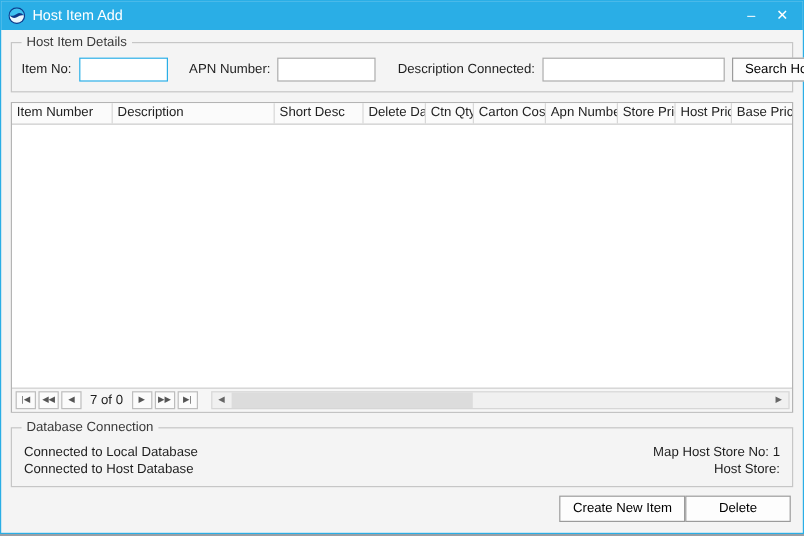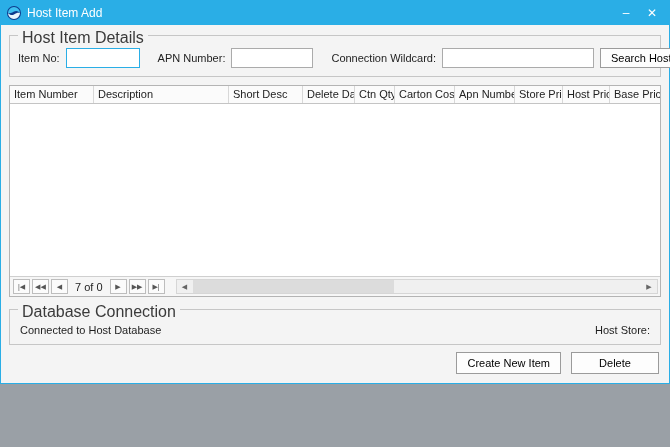--- a/index.html
+++ b/index.html
@@ -1,20 +1,20 @@
 <!DOCTYPE html>
 <html><head>
 <meta charset="utf-8">
 <style>
   * { box-sizing: border-box; }
   html,body { margin:0; padding:0; background:#9aa0a6; }
   body { font-family:"Liberation Sans", sans-serif; font-size:11px; color:#1e1e1e; }
 
   .window {
-    width:670px; height:384px;
+    width:670px; height:445px;
     background:#f4f4f4;
     border:1px solid #2aaee6;
     display:flex; flex-direction:column;
     position:relative;
   }
 
   
   .titlebar {
     height:24px; flex:0 0 24px;
     background:#2aaee6;
@@ -32,21 +32,21 @@
   
   .groupbox {
     position:relative;
     border:1px solid #c6c6c6;
     margin:10px 8px 6px 8px;
     padding:12px 8px 8px 8px;
   }
   .groupbox > .legend {
     position:absolute; top:-7px; left:8px;
     background:#f4f4f4; padding:0 4px;
-    font-size:16px; color:#3a3a3a;
+    font-size:11px; color:#3a3a3a;
   }
 
   
   .details-row { display:flex; align-items:center; gap:6px; }
   .fld-label { white-space:nowrap; }
   .txt {
     height:20px; border:1px solid #ababab; background:#ffffff;
     font-family:"Liberation Sans", sans-serif; font-size:11px; padding:0 4px;
   }
   .txt.focused { border:1px solid #2aaee6; }
@@ -93,21 +93,21 @@
   .hs-thumb { position:absolute; left:0; top:0; bottom:0; width:45%; background:#dcdcdc; }
 
   
   .db-row { display:flex; justify-content:space-between; align-items:center; margin:2px 2px; }
   .db-left { text-align:left; }
   .db-right { text-align:right; }
 
   
   .footer {
     flex:0 0 32px; display:flex; justify-content:flex-end; align-items:center;
-    gap:10px; padding:0 10px 8px 10px;
+    padding:0 10px 8px 10px;
   }
   .footer .btn { min-width:88px; padding:4px 10px; text-align:center; }
 </style>
 </head>
 <body>
 
 <div class="window">
 
   <div class="titlebar">
     <svg class="app-icon" viewBox="0 0 14 14">
@@ -120,21 +120,21 @@
     <div class="win-btn">✕</div>
   </div>
 
   <div class="groupbox" style="flex:0 0 auto;">
     <span class="legend">Host Item Details</span>
     <div class="details-row">
       <span class="fld-label">Item No:</span>
       <input class="txt focused" style="width: 74px;" value="">
       <span class="fld-label" style="margin-left:12px;">APN Number:</span>
       <input class="txt" style="width: 82px;" value="">
-      <span class="fld-label" style="margin-left:12px;">Connection Wildcard:</span>
+      <span class="fld-label" style="margin-left:12px;">Description Connected:</span>
       <input class="txt" style="width: 160px; flex: 1 1 0%; max-width: 165px;" value="">
       <button class="btn" style="margin-left:auto;">Search Host Database</button>
     </div>
   </div>
 
   <div class="grid">
     <div class="grid-header">
       <div class="gh-cell c0">Item Number</div>
       <div class="gh-cell c1">Description</div>
       <div class="gh-cell c2">Short Desc</div>
@@ -161,20 +161,24 @@
             <div class="hs-thumb"></div>
           </div>
         <div class="hs-arrow">▶</div>
       </div>
     </div>
   </div>
 
   <div class="groupbox" style="flex:0 0 auto; margin-top:12px; padding-bottom:6px;">
     <span class="legend">Database Connection</span>
     <div class="db-row">
+      <span class="db-left">Connected to Local Database</span>
+      <span class="db-right">Map Host Store No: 1</span>
+    </div>
+    <div class="db-row">
       <span class="db-left">Connected to Host Database</span>
       <span class="db-right">Host Store:</span>
     </div>
   </div>
 
   <div class="footer">
     <button class="btn">Create New Item</button>
     <button class="btn">Delete</button>
   </div>
 

